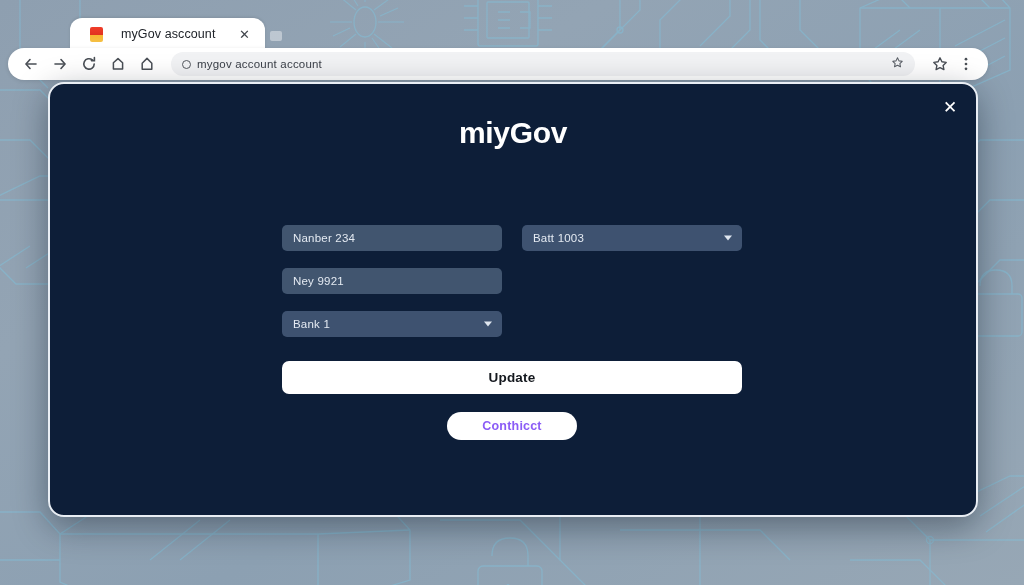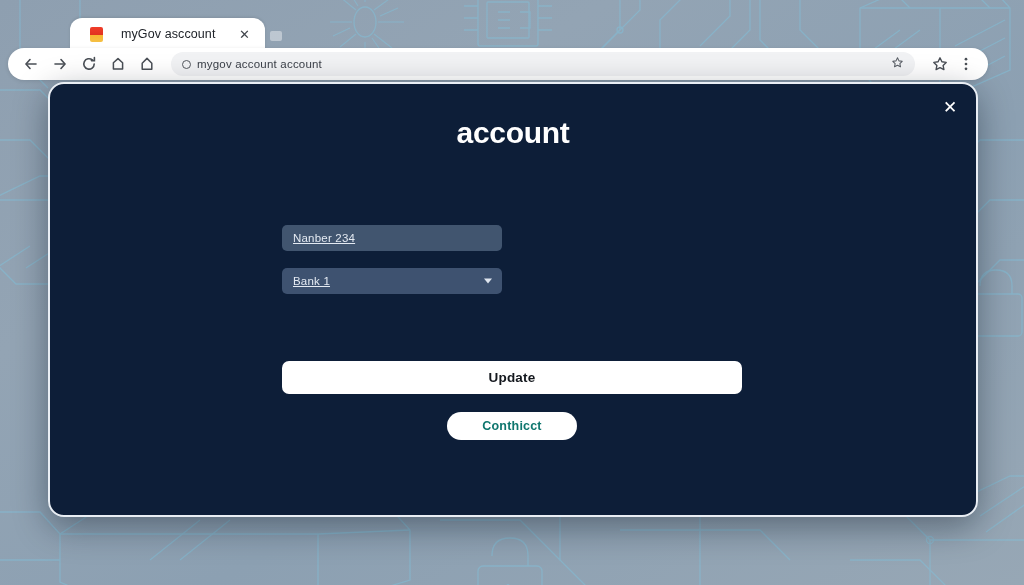--- a/index.html
+++ b/index.html
@@ -166,21 +166,20 @@
     border-radius: 5px;
     display: flex; align-items: center;
     padding: 0 11px;
   }
   .field.select { background: #3e5270; }
   .field-text {
     font-size: 11.5px;
     color: #e4eaf2;
     letter-spacing: .2px;
     white-space: nowrap;
-    text-decoration: underline;
   }
   .caret {
     position: absolute;
     right: 10px; top: 50%;
     transform: translateY(-50%);
     width: 0; height: 0;
     border-left: 4.5px solid transparent;
     border-right: 4.5px solid transparent;
     border-top: 5.5px solid #dfe6ef;
   }
@@ -200,21 +199,21 @@
   }
   #btn-connect {
     position: absolute;
     left: 397px; top: 328px;
     width: 130px; height: 28px;
     background: #ffffff;
     border-radius: 14px;
     display: flex; align-items: center; justify-content: center;
     font-size: 12.5px;
     font-weight: 700;
-    color: #0f766e;
+    color: #8b5cf6;
     letter-spacing: .2px;
   }
 </style>
 </head>
 <body>
 
 <div id="page">
 
   <svg id="bg-circuits" viewBox="0 0 1024 585" preserveAspectRatio="none">
     <g stroke="#7fc4de" stroke-width="1.3" fill="none" opacity="0.55">
@@ -375,30 +374,37 @@
           </svg>
         </span>
       </div>
     </div>
   </div>
 
   <div id="modal">
 
     <div id="modal-close">✕</div>
 
-    <div id="brand">account</div>
+    <div id="brand">miyGov</div>
 
     <div id="form-grid">
 
       <div class="field">
         <span class="field-text">Nanber 234</span>
       </div>
 
 
-
+      <div class="field select">
+        <span class="field-text">Batt 1003</span>
+        <span class="caret"></span>
+      </div>
+
+      <div class="field">
+        <span class="field-text">Ney 9921</span>
+      </div>
 
 
 
       <div class="field select span-left">
         <span class="field-text">Bank 1</span>
         <span class="caret"></span>
       </div>
     </div>
 
     <div id="btn-update">Update</div>

